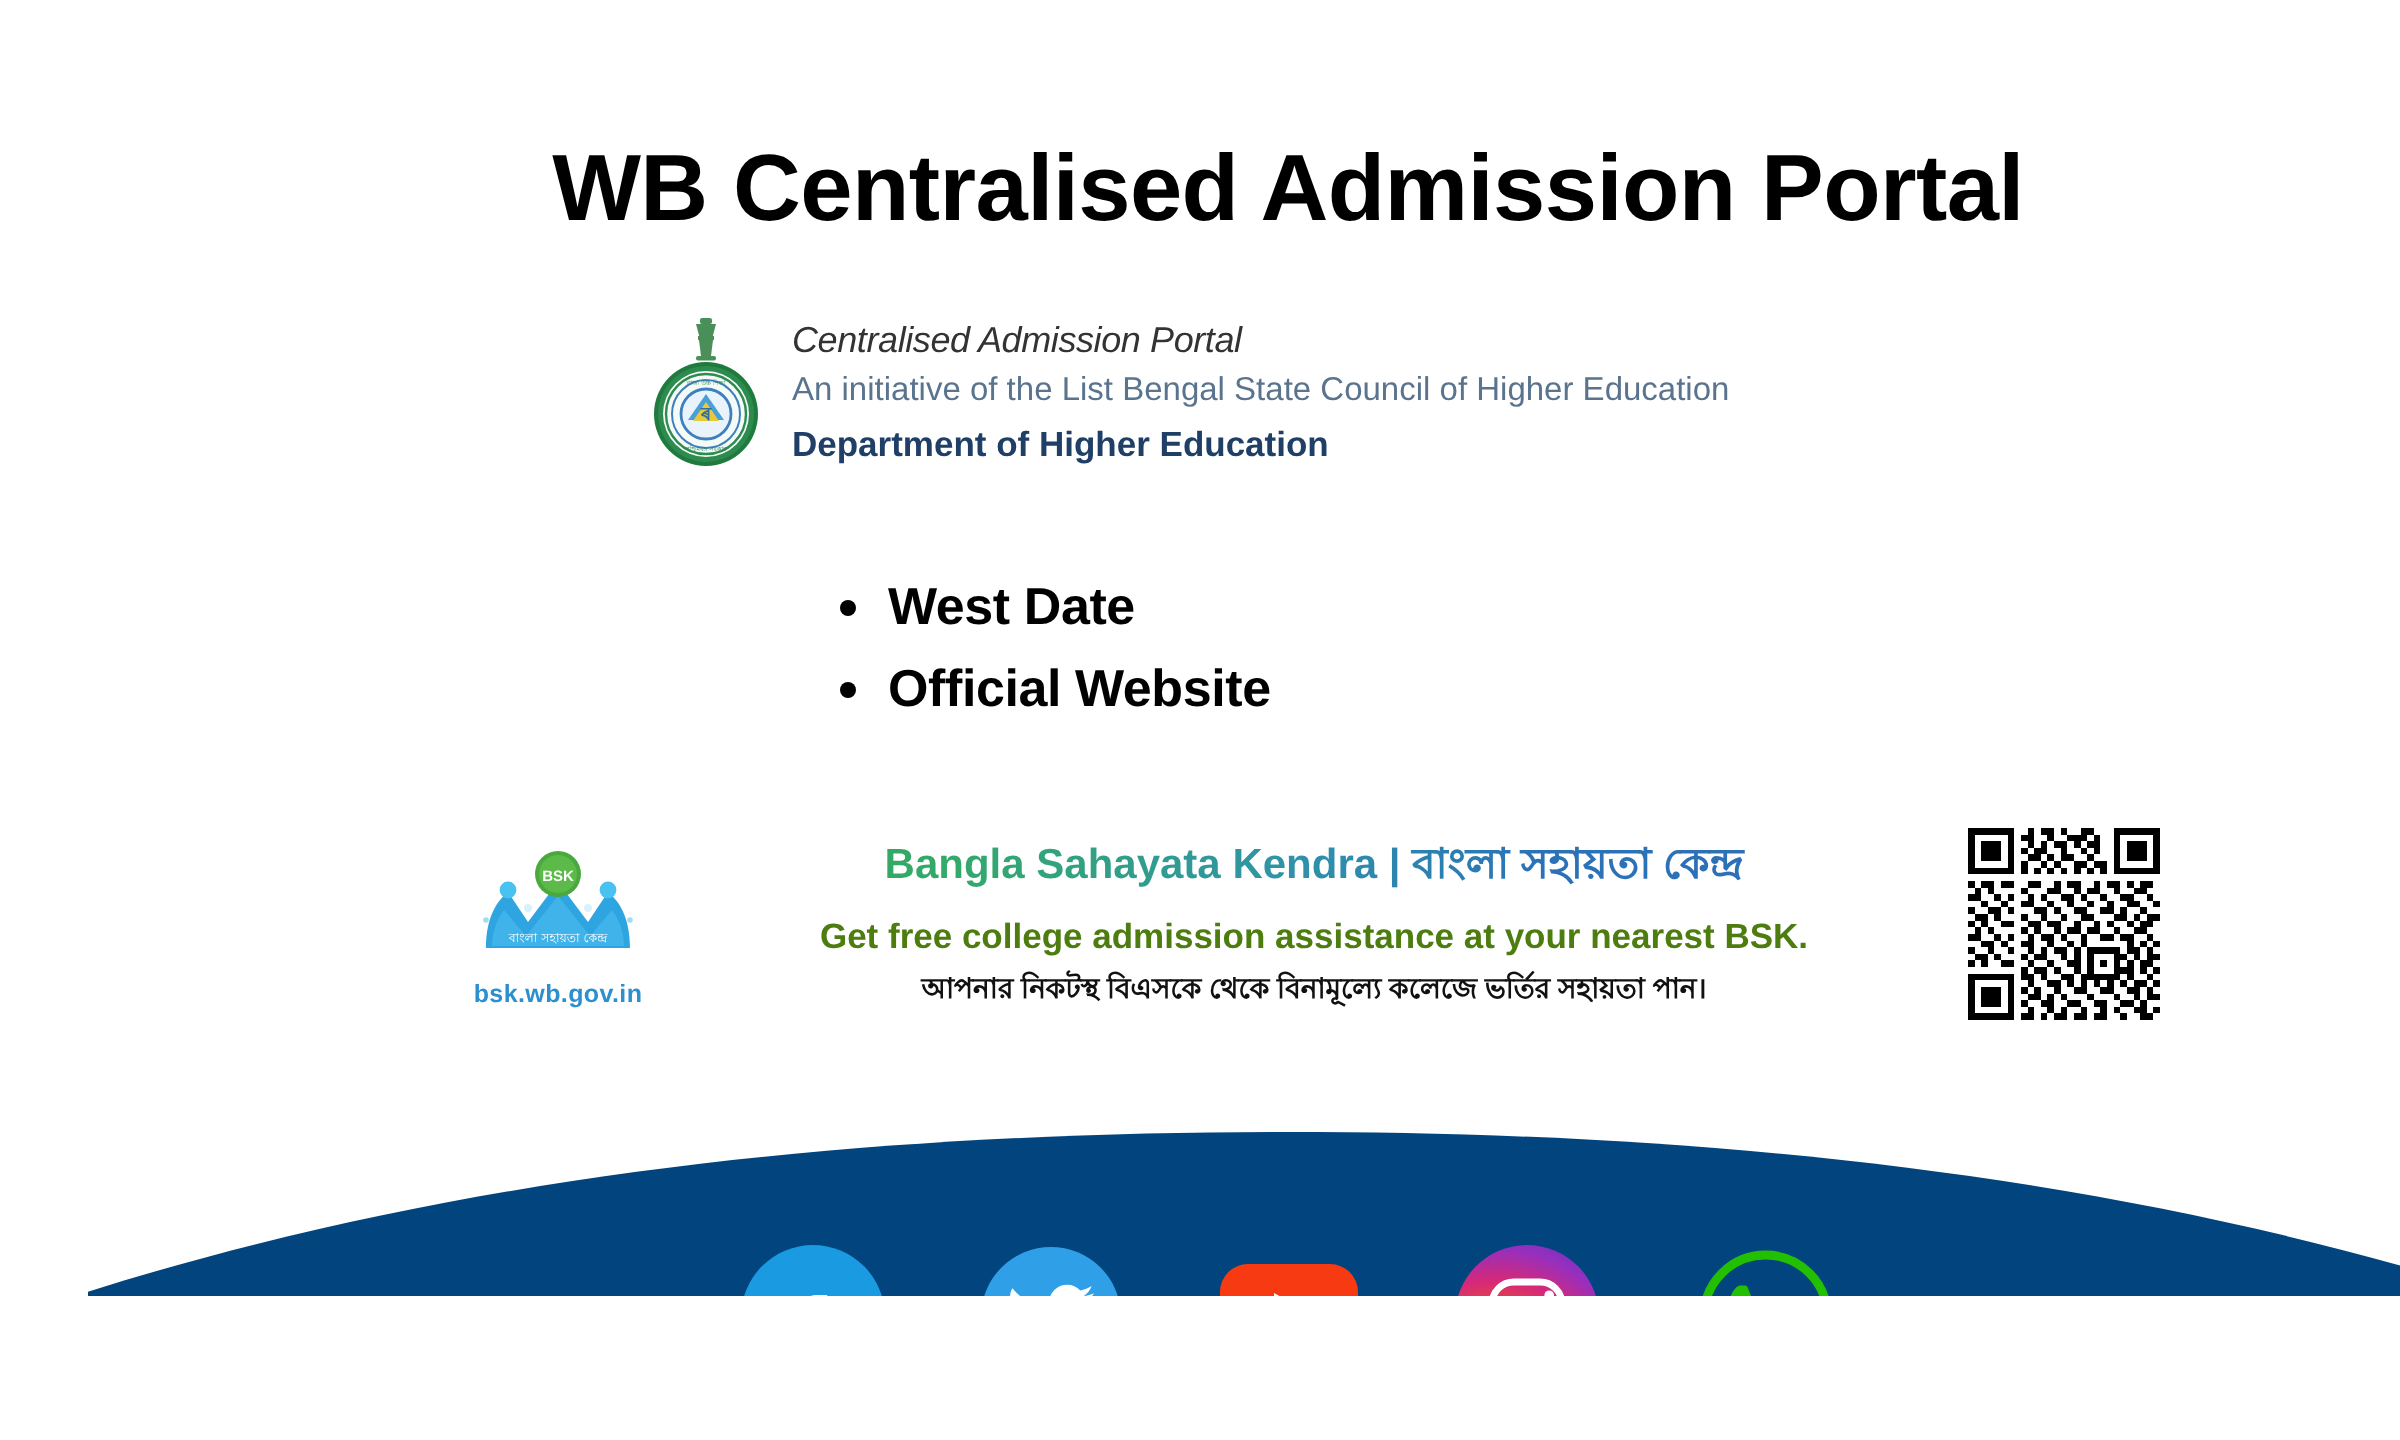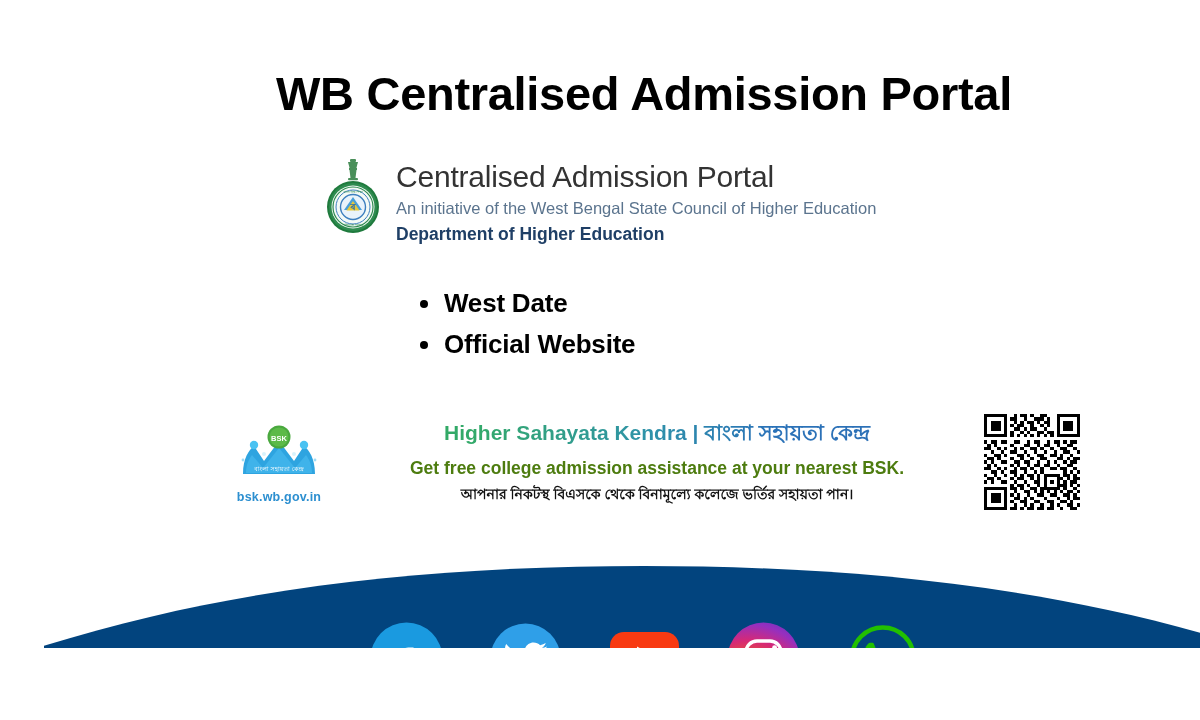--- a/index.html
+++ b/index.html
@@ -45,25 +45,26 @@
   .cap-emblem {
     width: 62px;
     height: 84px;
     flex: 0 0 62px;
     position: relative;
     margin-right: 12px;
   }
   .cap-emblem svg { display: block; }
   .cap-text { padding-top: 6px; }
   .cap-title {
-    font-size: 30px;
+    font-size: 18px;
     color: #333333;
     line-height: 1.05;
     letter-spacing: -0.2px;
     white-space: nowrap;
+    font-style: italic;
   }
   .cap-sub {
     font-size: 16.5px;
     color: #5b748e;
     line-height: 1.25;
     margin-top: 5px;
     white-space: nowrap;
   }
   .cap-dept {
     font-size: 17.5px;
@@ -233,21 +234,21 @@
           <path d="M-6.5 3.5 L0 -6 L6.5 3.5 Z" fill="#e8c93a"></path>
           <text x="0" y="3" text-anchor="middle" font-family="DejaVu Sans, sans-serif" font-size="9" font-weight="bold" fill="#2c6fa8">ৰ</text>
 
           <text x="0" y="-14.5" text-anchor="middle" font-family="DejaVu Sans, sans-serif" font-size="3.1" fill="#2e8b4f">রাজ্য উচ্চ শিক্ষা</text>
           <text x="0" y="18.5" text-anchor="middle" font-family="DejaVu Sans, sans-serif" font-size="3.1" fill="#2e8b4f">পশ্চিমবঙ্গ সরকার</text>
         </g>
       </svg>
     </div>
     <div class="cap-text">
       <div class="cap-title">Centralised Admission Portal</div>
-      <div class="cap-sub">An initiative of the West Bengal State Council of Higher Education</div>
+      <div class="cap-sub">An initiative of the List Bengal State Council of Higher Education</div>
       <div class="cap-dept">Department of Higher Education</div>
     </div>
   </div>
 
   <ul class="link-list">
     <li>
       <span class="bullet"></span>
       <span>West Date</span>
     </li>
     <li>
@@ -275,21 +276,21 @@
         <circle cx="61" cy="30" r="2" fill="#d8f2fb"></circle>
         <circle cx="10" cy="36" r="1.4" fill="#9fdcf5"></circle>
         <circle cx="82" cy="36" r="1.4" fill="#9fdcf5"></circle>
 
         <text x="46" y="47" text-anchor="middle" font-family="DejaVu Sans, sans-serif" font-size="6.2" fill="#ffffff">বাংলা সহায়তা কেন্দ্র</text>
       </svg>
       <div class="bsk-url">bsk.wb.gov.in</div>
     </div>
 
     <div class="bsk-body">
-      <div class="bsk-heading">Higher Sahayata Kendra | বাংলা সহায়তা কেন্দ্র</div>
+      <div class="bsk-heading">Bangla Sahayata Kendra | বাংলা সহায়তা কেন্দ্র</div>
       <div class="bsk-line-en">Get free college admission assistance at your nearest BSK.</div>
       <div class="bsk-line-bn">আপনার নিকটস্থ বিএসকে থেকে বিনামূল্যে কলেজে ভর্তির সহায়তা পান।</div>
     </div>
 
     <div class="bsk-qr">
       <svg width="96" height="96" viewBox="0 0 29 29" shape-rendering="crispEdges" xmlns="http://www.w3.org/2000/svg">
         <rect width="29" height="29" fill="#ffffff"></rect>
         <g fill="#000000">
 
           <path d="M0 0h7v7H0z"></path>

